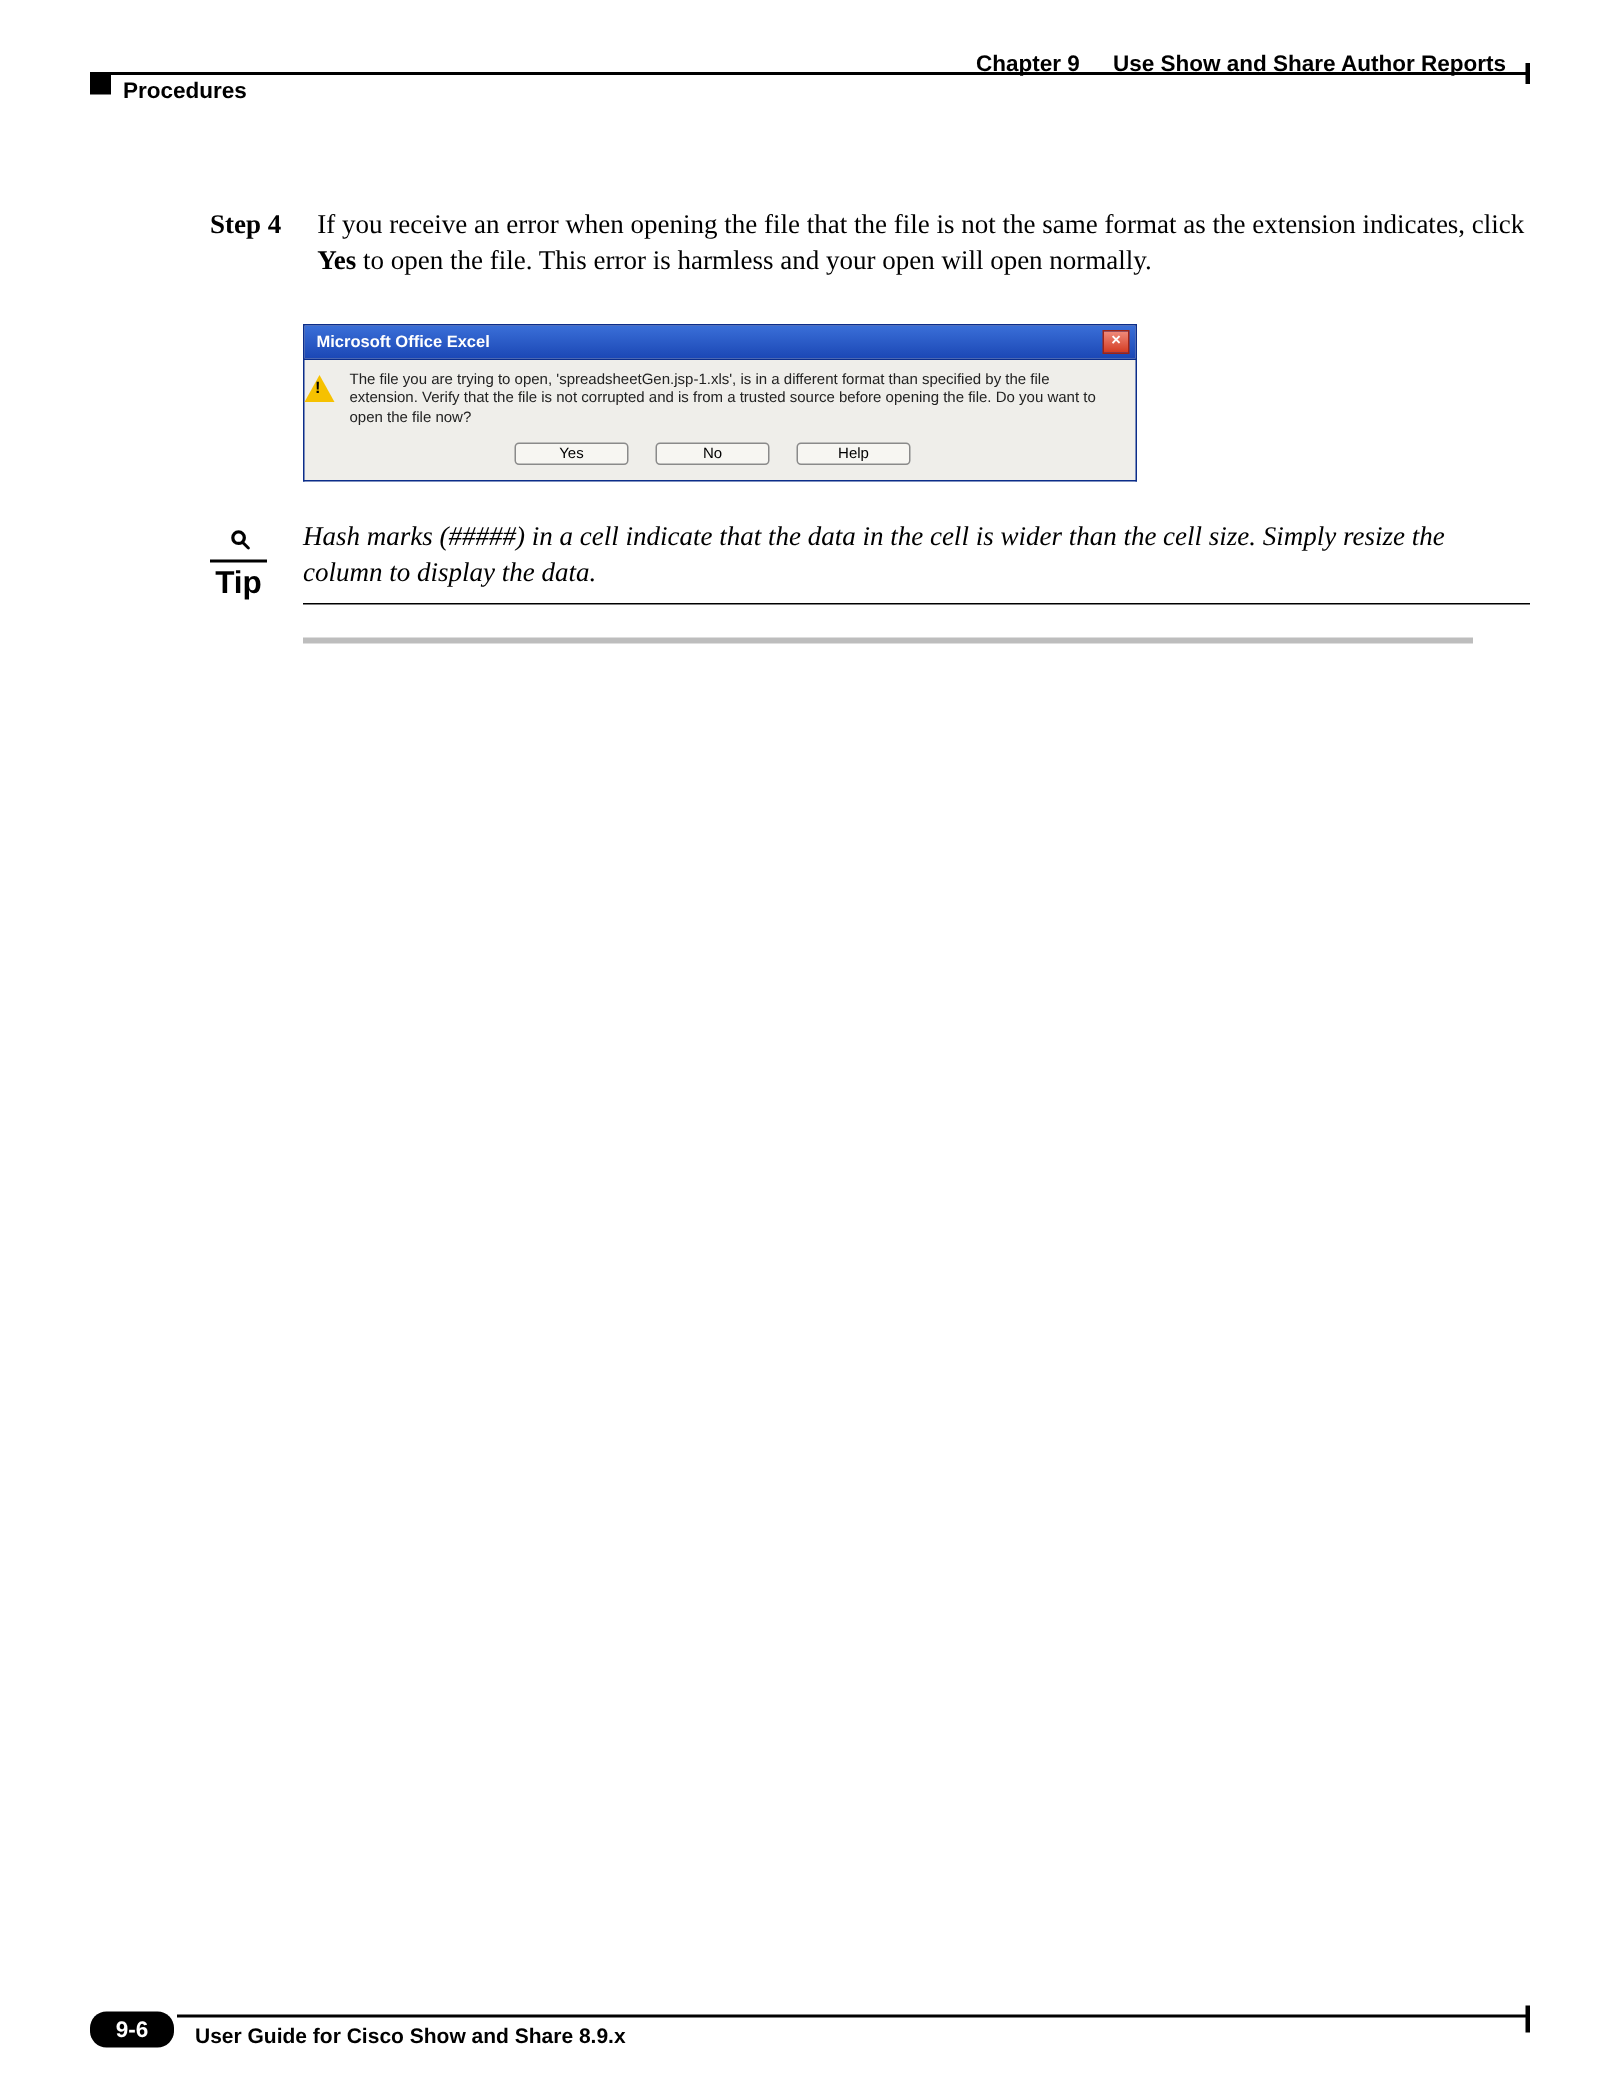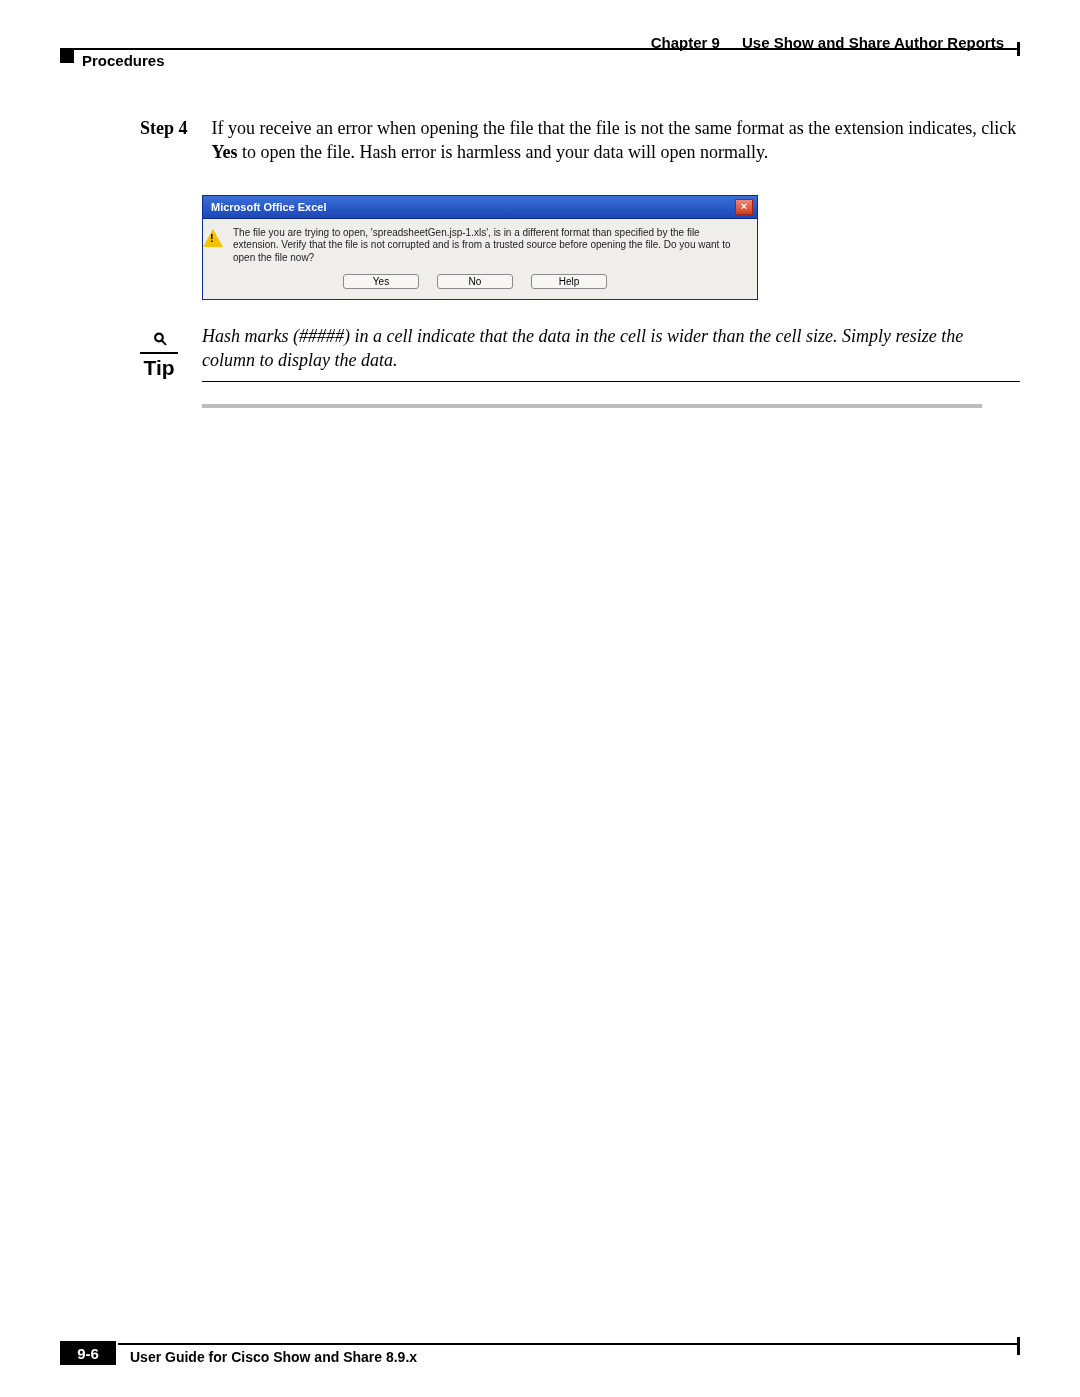--- a/index.html
+++ b/index.html
@@ -55,21 +55,21 @@
     font-weight: 700;
   }
   .header-chapter .chapnum {
     margin-right: 18px;
     text-align: right;
   }
 
   
   .content {
     position: absolute;
-    top: 116px;
+    top: 137px;
     left: 140px;
     right: 60px;
   }
   .step-row {
     display: flex;
     gap: 24px;
     font-size: 18px;
     line-height: 1.35;
   }
   .step-label {
@@ -231,20 +231,21 @@
     width: 56px;
     height: 24px;
     background: #000;
     color: #fff;
     font-family: Arial, Helvetica, sans-serif;
     font-weight: 700;
     font-size: 15px;
     display: flex;
     align-items: center;
     justify-content: center;
+    border-radius: 11px;
   }
   .footer-right-tick {
     position: absolute;
     right: 60px;
     bottom: 42px;
     width: 3px;
     height: 18px;
     background: #000;
   }
 </style>
@@ -258,21 +259,21 @@
 <div class="header-chapter">
   <span class="chapnum">Chapter 9</span>
   <span>Use Show and Share Author Reports</span>
 </div>
 
 <div class="content">
 
   <div class="step-row">
     <div class="step-label">Step 4</div>
     <div class="step-text">
-      <span>If you receive an error when opening the file that the file is not the same format as the extension indicates, click </span><strong>Yes</strong><span> to open the file. Hash error is harmless and your data will open normally.</span>
+      <span>If you receive an error when opening the file that the file is not the same format as the extension indicates, click </span><strong>Yes</strong><span> to open the file. This error is harmless and your open will open normally.</span>
     </div>
   </div>
 
   <div class="dialog">
     <div class="dlg-titlebar">
       <span>Microsoft Office Excel</span>
       <span class="dlg-close">×</span>
     </div>
     <div class="dlg-body">
       <div class="dlg-msg">

